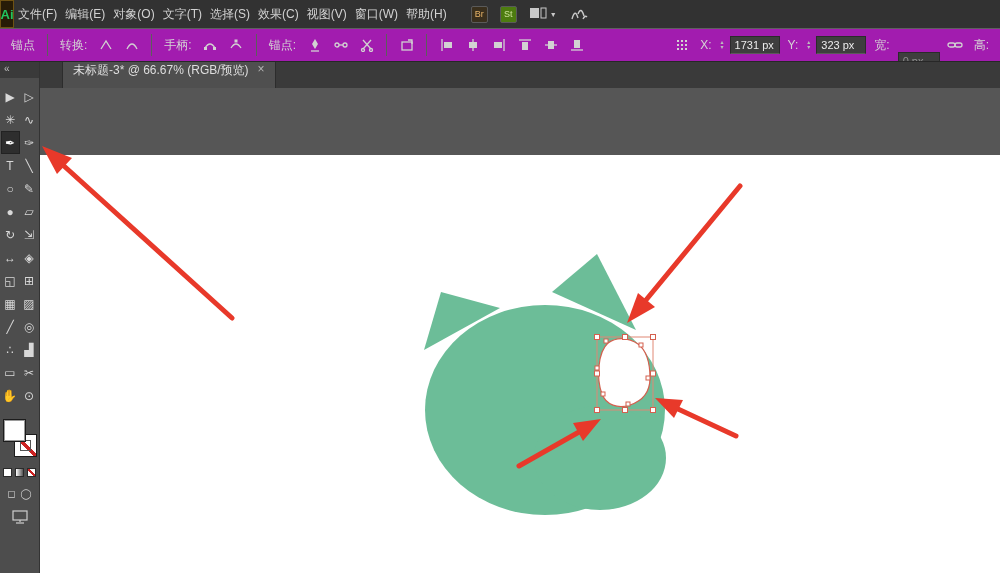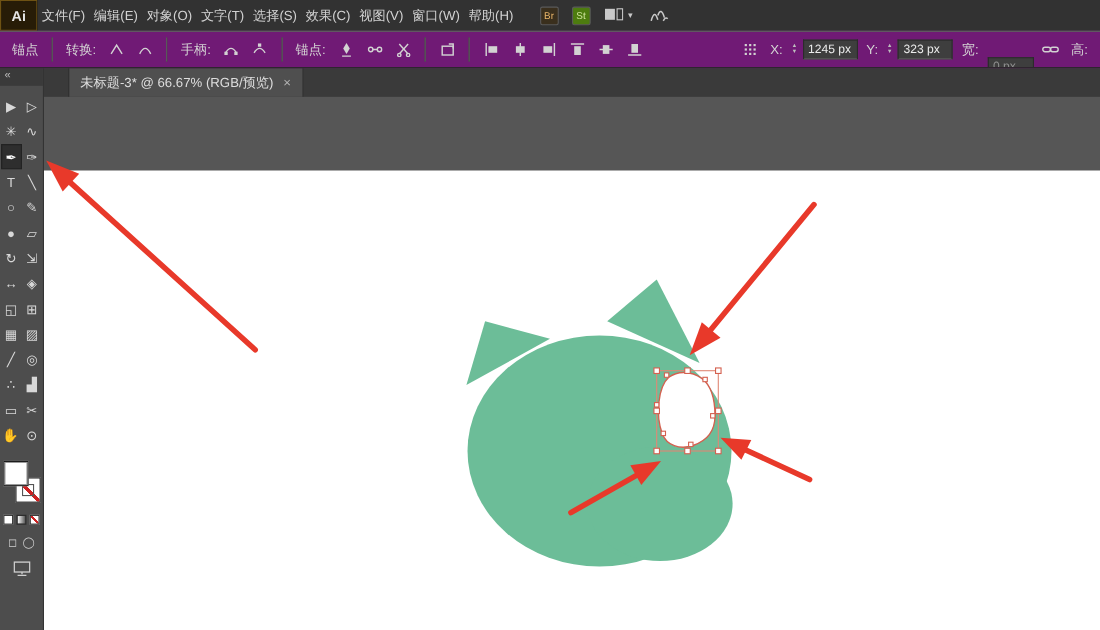--- a/index.html
+++ b/index.html
@@ -3,34 +3,34 @@
 <meta charset="utf-8">
 <style>
   * { margin:0; padding:0; box-sizing:border-box; }
   html,body { width:1000px; height:573px; overflow:hidden; background:#565656;
     font-family:"Liberation Sans","DejaVu Sans",sans-serif; }
   .app { position:relative; width:1000px; height:573px; }
 
   
   .menubar { position:absolute; top:0; left:0; right:0; height:28px; background:#323232;
     display:flex; align-items:center; color:#d2d2d2; font-size:12px; z-index:10; }
-  .ai-logo { width:34px; height:28px; background:#271c07; color:#e5e5e5; font-weight:bold;
+  .ai-logo { width:14px; height:28px; background:#271c07; color:#22c55e; font-weight:bold;
     font-size:13px; display:flex; align-items:center; justify-content:center;
     box-shadow: inset 0 0 0 1px #6e5213; }
   .menu-item { padding:0 4px; height:28px; line-height:28px; white-space:nowrap; }
   .menubar-right { display:flex; align-items:center; gap:12px; margin-left:20px;text-align:right; }
   .badge { width:17px; height:17px; border:1px solid #5a5a5a; border-radius:2px;
     display:flex; align-items:center; justify-content:center; font-size:9px; }
   .badge-br { color:#e8b469; background:#3a2f1d; }
   .badge-st { color:#cde29a; background:#4d7c0f; }
   .arrange-docs { display:flex; align-items:center; gap:3px; }
   .caret { font-size:7px; color:#c9c9c9; }
 
   
-  .controlbar { position:absolute; top:28px; left:0; right:0; height:34px; background:#701a75;
+  .controlbar { position:absolute; top:28px; left:0; right:0; height:34px; background:#a21caf;
     border-top:1px solid #5f5f5f; border-bottom:1px solid #272727; display:flex;
     align-items:center; font-size:12px; color:#d4d4d4; padding:0 8px; gap:5px;
     overflow:hidden; z-index:10; }
   .cb-label { margin:0 3px; white-space:nowrap; }
   .cb-sep { width:1px; height:22px; background:#3a3a3a; border-right:1px solid #5d5d5d; margin:0 4px; flex:none; }
   .icon-btn { width:21px; height:20px; display:flex; align-items:center; justify-content:center;
     background:none; border:1px solid transparent; border-radius:2px; padding:0; }
   .icon-btn svg { stroke:#d2d2d2; fill:none; stroke-width:1.3; }
   .icon-btn svg .fl { fill:#d2d2d2; stroke:none; }
   .field { display:flex; align-items:center; background:#3e3e3e; border:1px solid #2b2b2b;
@@ -38,21 +38,21 @@
     min-width:50px; white-space:nowrap; }
   .field.disabled { color:#8f8f8f; min-width:42px;margin-top:32px; }
   .spinner { display:flex; flex-direction:column; justify-content:center; font-size:6px;
     line-height:5px; color:#bdbdbd; margin:0 1px; }
   .cb-right { display:flex; align-items:center; gap:5px; margin-left:auto; }
 
   
   .tabbar { position:absolute; top:62px; left:40px; right:0; height:26px; background:#3a3a3a;
     display:flex; align-items:stretch; z-index:5; }
   .tab { margin-left:22px; background:#4f4f4f; color:#dedede; font-size:12px; display:flex;
-    align-items:center; padding:0 10px; gap:9px; border-right:1px solid #2c2c2c;
+    align-items:flex-start; padding:0 10px; gap:9px; border-right:1px solid #2c2c2c;
     border-left:1px solid #2c2c2c; white-space:nowrap; }
   .tab-close { color:#b5b5b5; font-size:12px; }
 
   
   .toolbar { position:absolute; top:62px; left:0; width:40px; bottom:0; background:#4d4d4d;
     border-right:1px solid #333; display:flex; flex-direction:column; align-items:center; z-index:5; }
   .tb-header { width:100%; height:16px; background:#3a3a3a; color:#bdbdbd; font-size:10px;
     text-align:left; padding-left:4px; line-height:14px; }
   .tool-grid { display:grid; grid-template-columns:19px 19px; margin-top:7px; }
   .tool { width:19px; height:23px; display:flex; align-items:center; justify-content:center;
@@ -228,21 +228,21 @@
             <rect class="fl" x="1" y="9" width="2" height="2"></rect>
             <rect class="fl" x="5" y="9" width="2" height="2"></rect>
             <rect class="fl" x="9" y="9" width="2" height="2"></rect>
           </svg>
       </button>
       <span class="cb-label">X:</span>
       <span class="spinner">
         <span>▴</span>
         <span>▾</span>
       </span>
-      <span class="field">1245 px</span>
+      <span class="field">1731 px</span>
       <span class="cb-label">Y:</span>
       <span class="spinner">
         <span>▴</span>
         <span>▾</span>
       </span>
       <span class="field">323 px</span>
       <span class="cb-label">宽:</span>
       <span class="field disabled">0 px</span>
       <button class="icon-btn">
         <svg width="16" height="12" viewBox="0 0 16 12">

